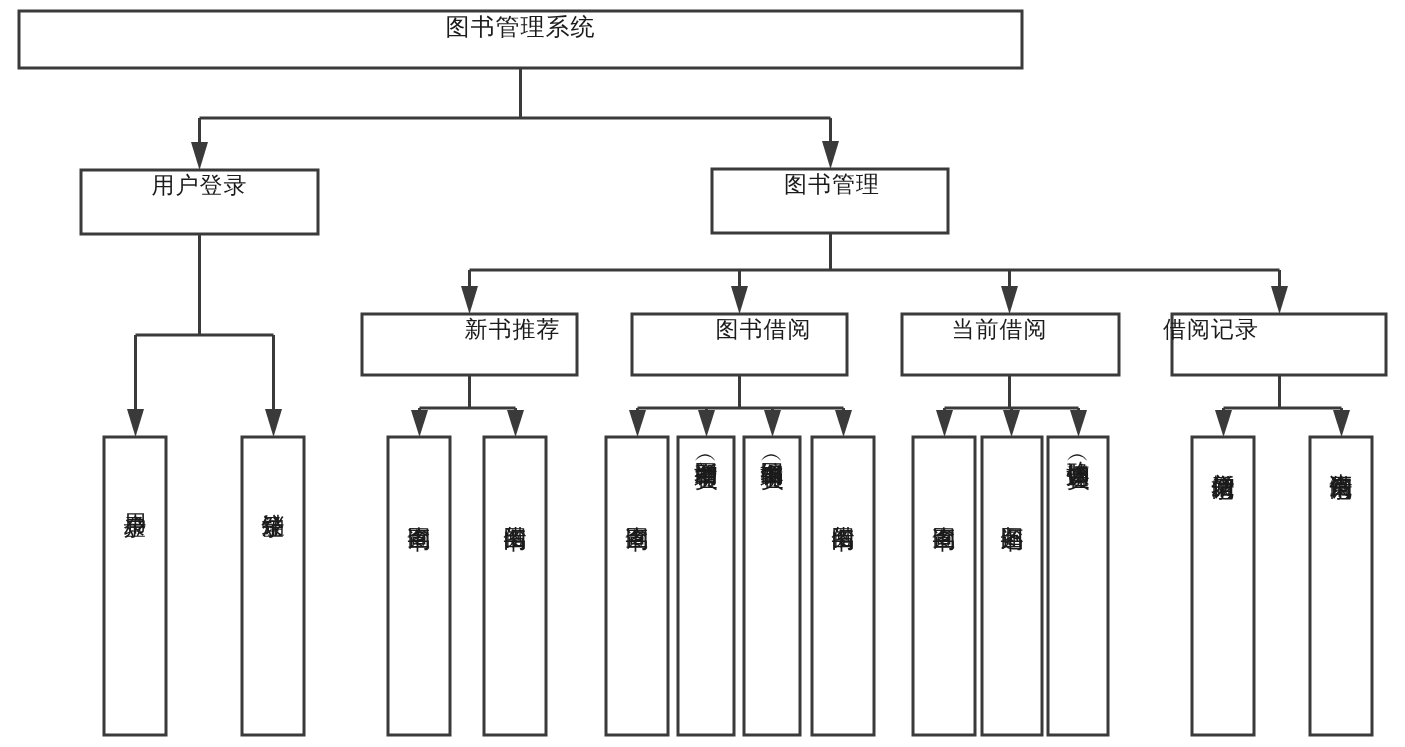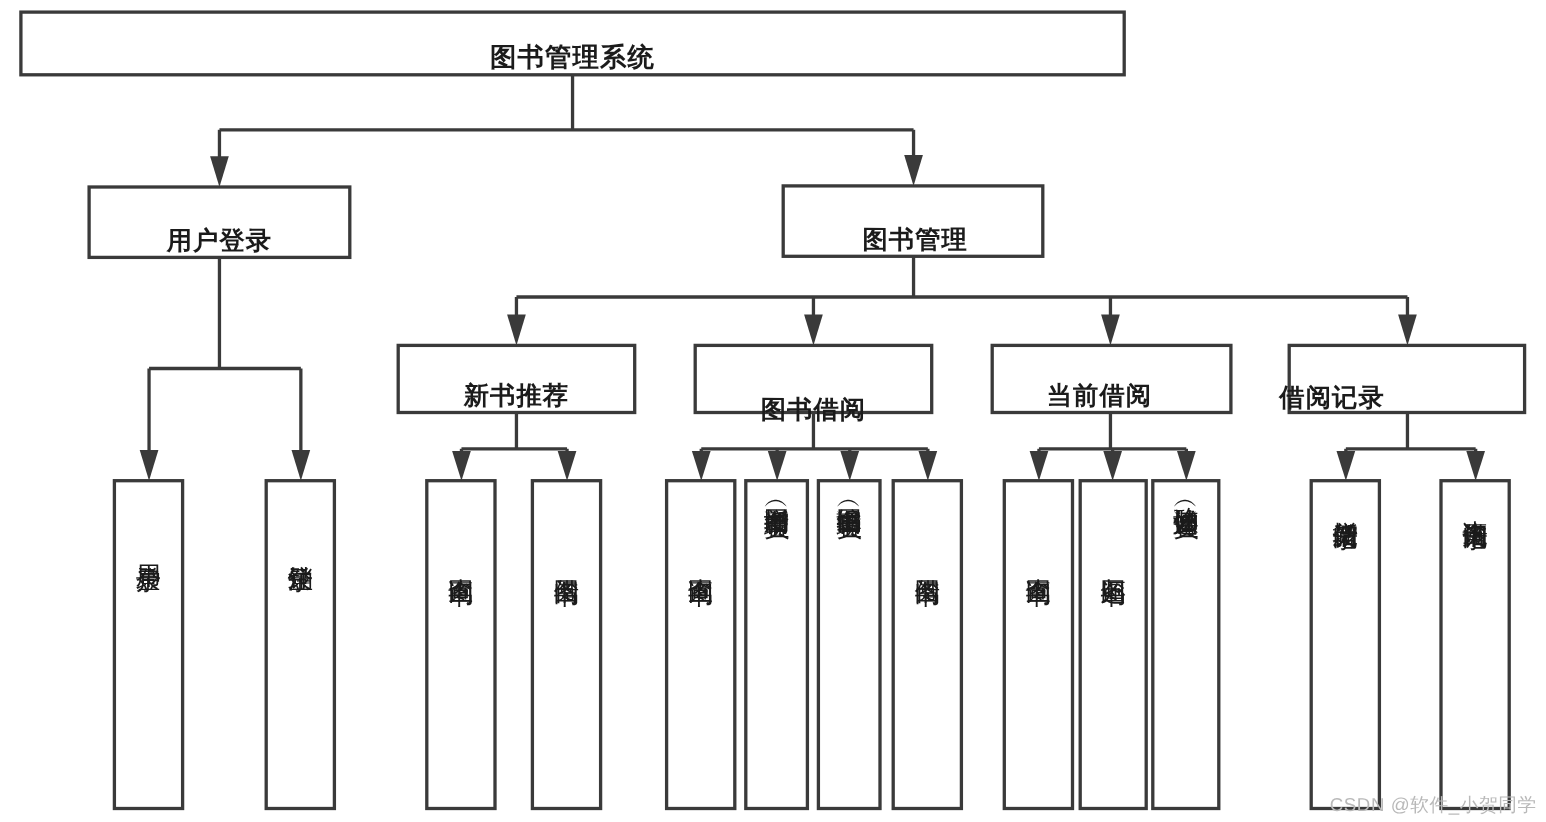--- a/index.html
+++ b/index.html
@@ -53,24 +53,23 @@
     font-family: "Liberation Sans", "DejaVu Sans", sans-serif;
     font-size: 23px;
     line-height: 1.0;
     color: #1b1b1b;
     letter-spacing: 1px;
     white-space: nowrap;
   }
   .hlabel-wrap {
     position: absolute;
     display: flex;
-    align-items: flex-end;
+    align-items: flex-start;
     justify-content: center;
     pointer-events: none;
-    font-weight: bold;
   }
   .hlabel-text {
     font-family: "Liberation Sans", "DejaVu Sans", sans-serif;
     font-size: 23px;
     color: #1b1b1b;
     letter-spacing: 1px;
     white-space: nowrap;
   }
   .root-label-text {
     font-size: 24px;
@@ -188,24 +187,24 @@
     <span class="hlabel-text root-label-text">图书管理系统</span>
   </div>
 
   <div class="hlabel-wrap" style="left:81px; top:170px; width:237px; height:64px;">
     <span class="hlabel-text">用户登录</span>
   </div>
   <div class="hlabel-wrap" style="left:712px; top:169px; width:240px; height:64px;">
     <span class="hlabel-text">图书管理</span>
   </div>
 
-  <div class="hlabel-wrap" style="left:362px; top:314px; width:215px; height:61px;">
+  <div class="hlabel-wrap" style="left:362px; top:314px; width:215px; height:61px;padding-left:43px;">
     <span class="hlabel-text">新书推荐</span>
   </div>
-  <div class="hlabel-wrap" style="left:632px; top:314px; width:215px; height:74px;">
+  <div class="hlabel-wrap" style="left:656px; top:314px; width:215px; height:74px;">
     <span class="hlabel-text">图书借阅</span>
   </div>
   <div class="hlabel-wrap" style="left:902px; top:314px; width:195px; height:61px;">
     <span class="hlabel-text">当前借阅</span>
   </div>
   <div class="hlabel-wrap" style="left:1104px; top:314px; width:214px; height:63px;">
     <span class="hlabel-text">借阅记录</span>
   </div>
 
   <div class="vlabel-wrap" style="left:104px; top:495px; width:62px; height:230px;">
@@ -245,15 +244,14 @@
     <span class="vlabel-text">确认归还（管理员）</span>
   </div>
 
   <div class="vlabel-wrap" style="left:1192px; top:455px; width:62px; height:275px;">
     <span class="vlabel-text">新增借阅记录</span>
   </div>
   <div class="vlabel-wrap" style="left:1310px; top:455px; width:62px; height:275px;">
     <span class="vlabel-text">查询借阅记录</span>
   </div>
 
-  <div id="watermark">CSDN @软件_小贺同学</div>
 
 </div>
 
 </body></html>

